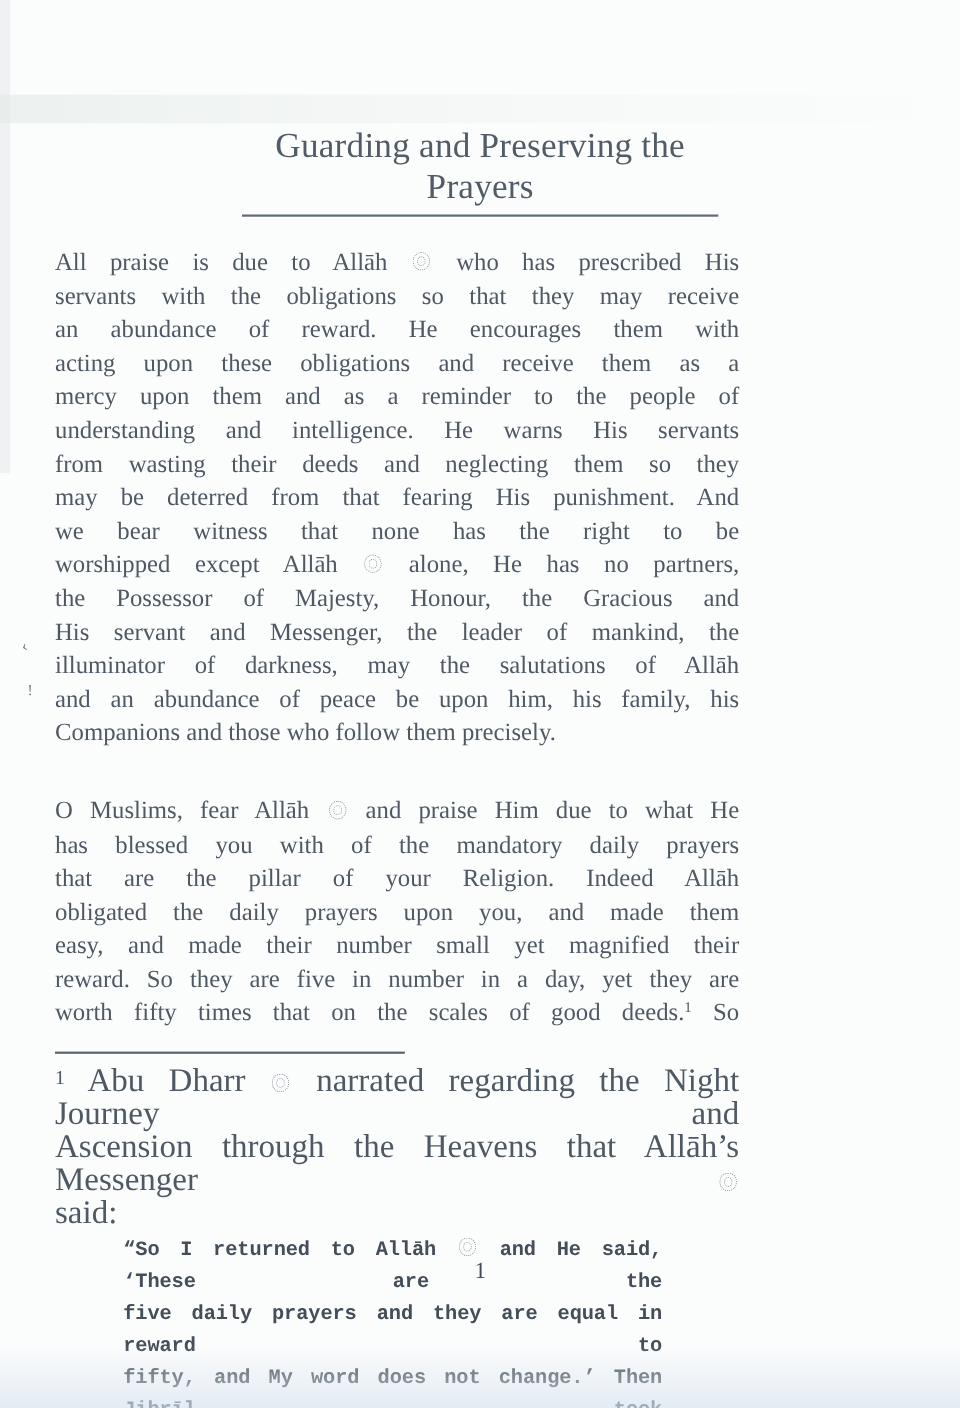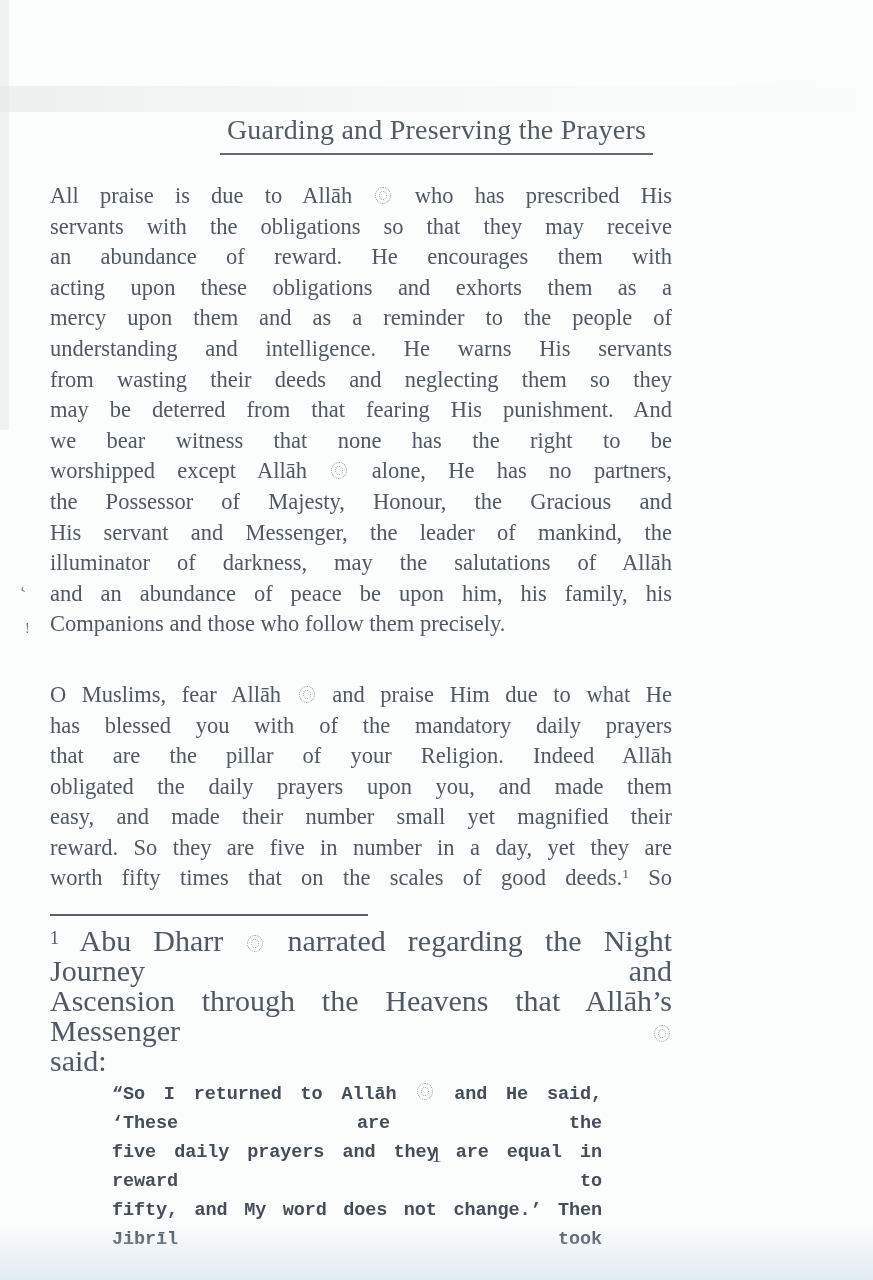--- a/index.html
+++ b/index.html
@@ -16,21 +16,21 @@
   .band-bottom { bottom:0; height:58px;
     background:linear-gradient(180deg, rgba(227,235,243,0) 0%, rgba(222,231,241,.50) 65%, rgba(214,226,239,.65) 100%); }
   .edge-left { position:absolute; left:0; top:0; width:9px; height:430px; background:rgba(228,232,232,.5); }
   .scan-mark { position:absolute; font-size:15px; color:#6d767e; }
   .scan-mark-1 { left:20px; top:580px; transform:rotate(-18deg); }
   .scan-mark-2 { left:25px; top:621px; font-size:14px; }
 
   
   .title-wrap { padding-top:114px; display:flex; justify-content:center; }
   .title-box { width:433px; text-align:center; border-bottom:2px solid #606b74; padding-bottom:7px; }
-  .title { font-size:28px; color:#515c66; letter-spacing:.2px; }
+  .title { font-size:32px; color:#515c66; letter-spacing:.2px; }
 
   
   .body-col { width:622px; margin-left:50px; margin-top:26px; font-size:22.5px; line-height:30.6px; }
   .para + .para { margin-top:40px; }
   .line { text-align:justify; text-align-last:justify; }
   .line.short { text-align-last:left; }
 
   sup { font-size:60%; line-height:0; vertical-align:7px; }
 
   
@@ -63,21 +63,21 @@
     <div class="title-box">
       <span class="title">Guarding and Preserving the Prayers</span>
     </div>
   </div>
 
   <div class="body-col">
     <div class="para">
         <div class="line">All praise is due to Allāh <span class="honorific"></span> who has prescribed His</div>
         <div class="line">servants with the obligations so that they may receive</div>
         <div class="line">an abundance of reward. He encourages them with</div>
-        <div class="line">acting upon these obligations and exhorts them as a</div>
+        <div class="line">acting upon these obligations and receive them as a</div>
         <div class="line">mercy upon them and as a reminder to the people of</div>
         <div class="line">understanding and intelligence. He warns His servants</div>
         <div class="line">from wasting their deeds and neglecting them so they</div>
         <div class="line">may be deterred from that fearing His punishment. And</div>
         <div class="line">we bear witness that none has the right to be</div>
         <div class="line">worshipped except Allāh <span class="honorific"></span> alone, He has no partners,</div>
         <div class="line">the Possessor of Majesty, Honour, the Gracious and</div>
         <div class="line">His servant and Messenger, the leader of mankind, the</div>
         <div class="line">illuminator of darkness, may the salutations of Allāh</div>
         <div class="line">and an abundance of peace be upon him, his family, his</div>

